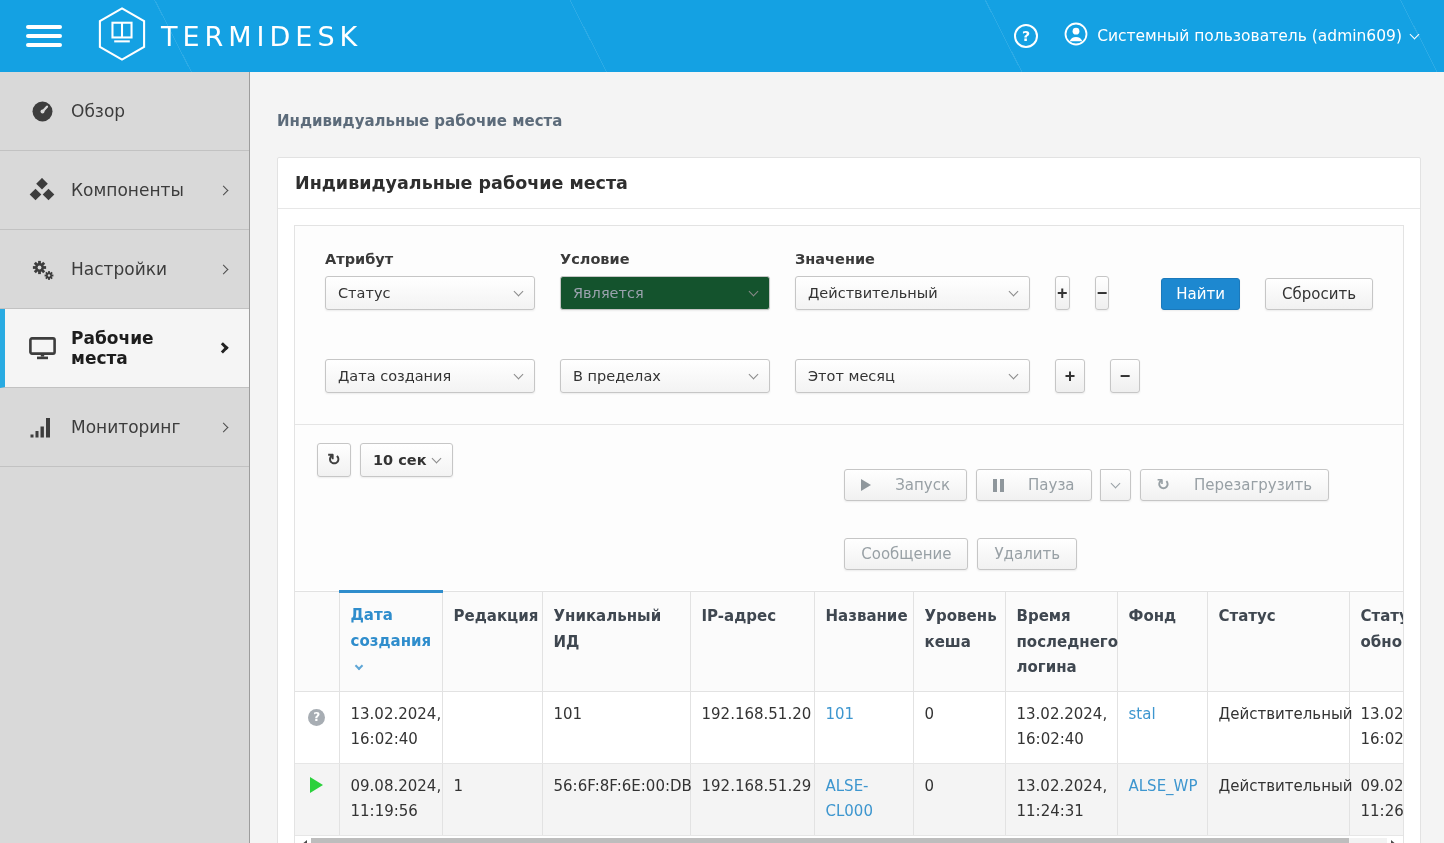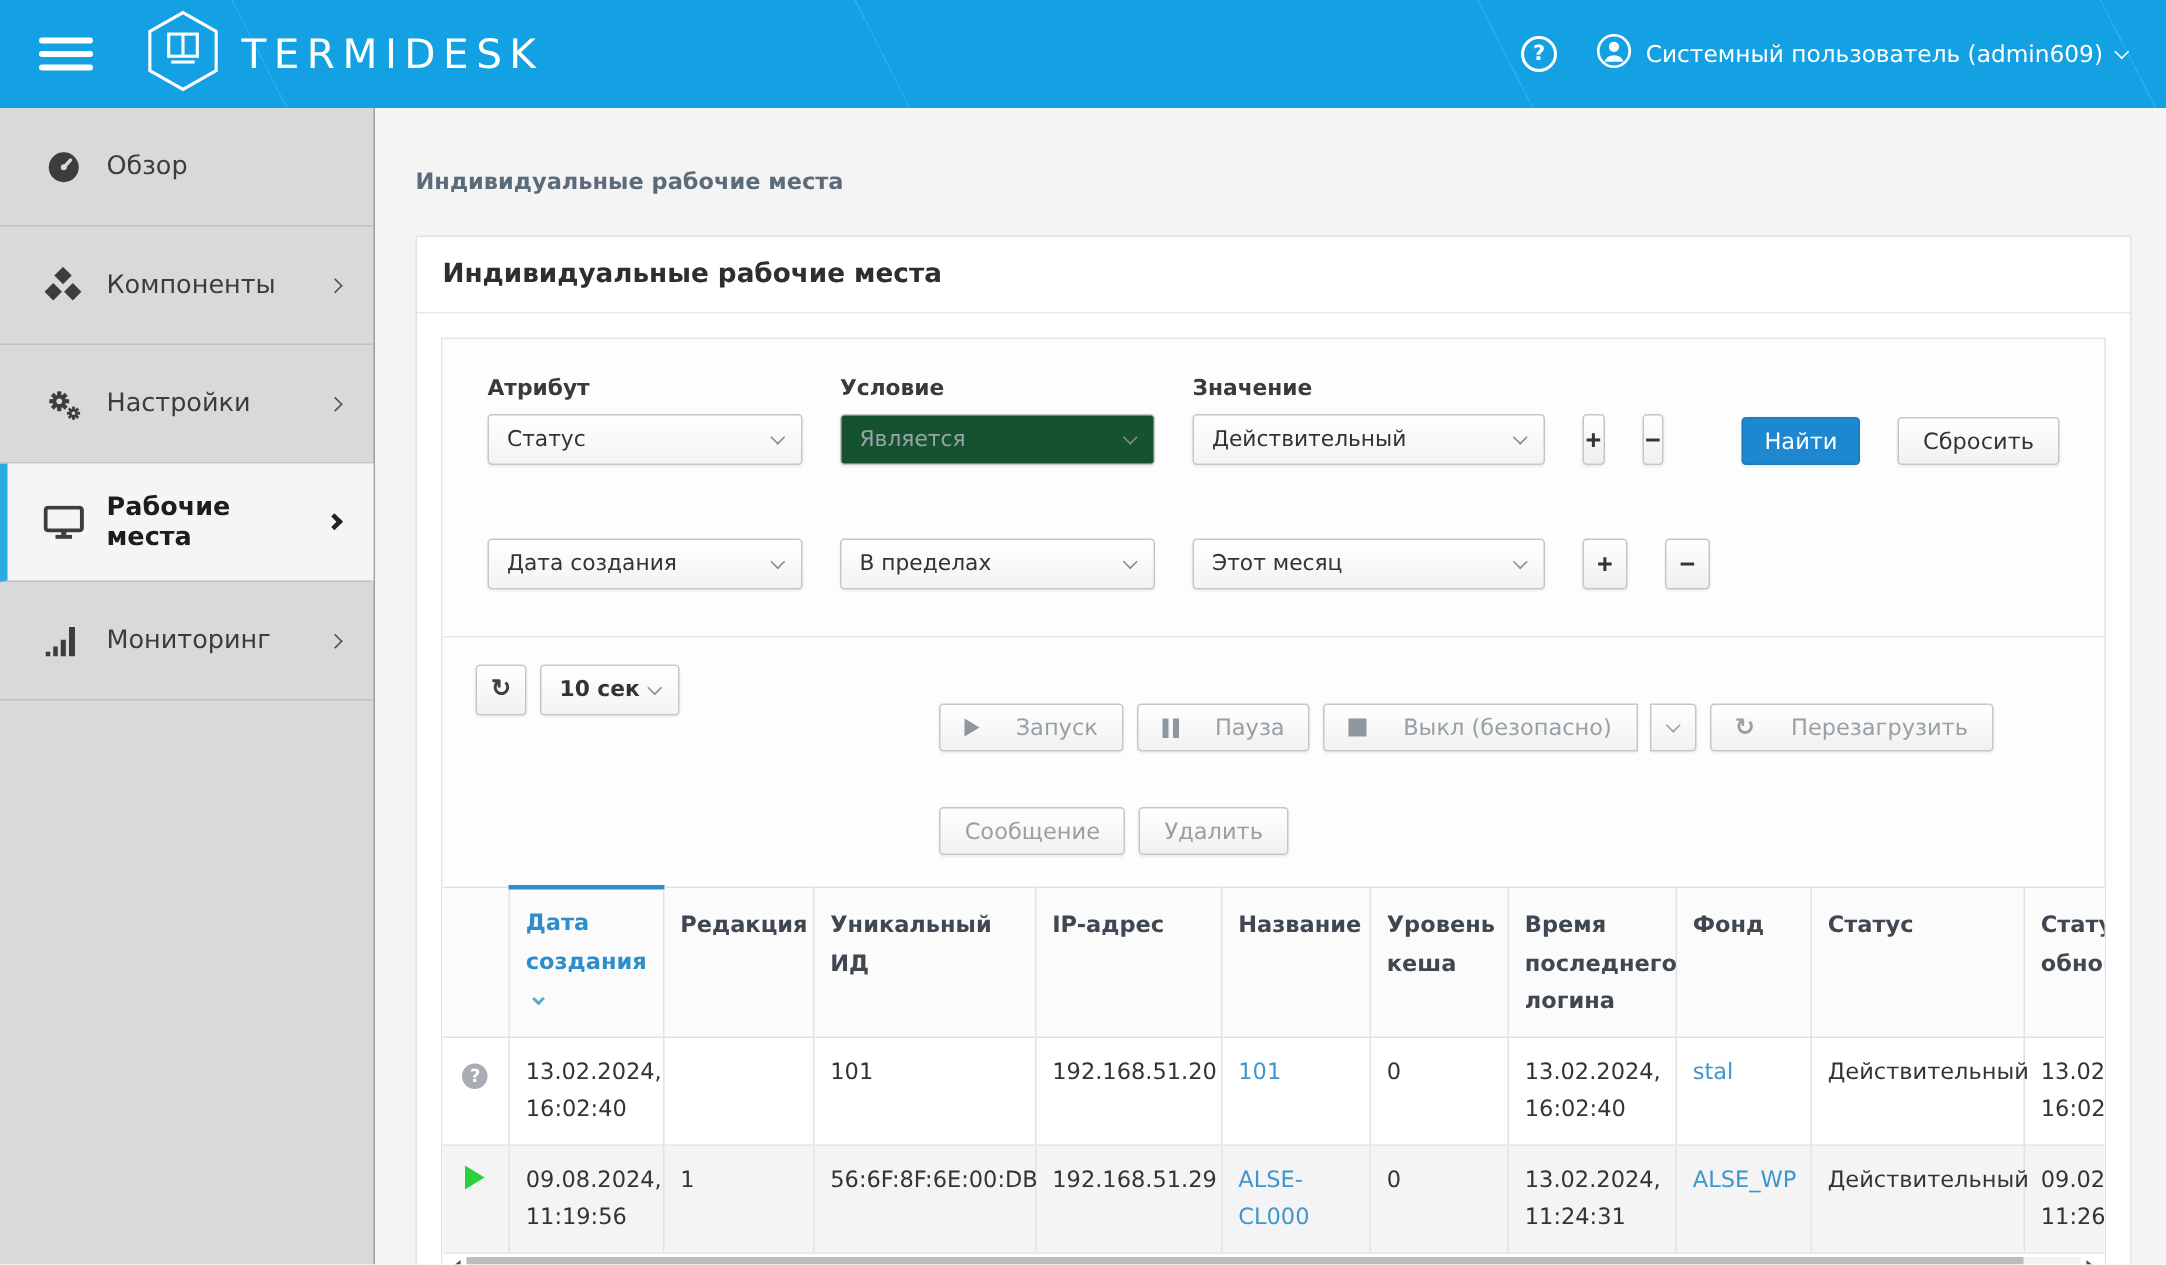--- a/index.html
+++ b/index.html
@@ -315,24 +315,20 @@
             </div>
             <div class="actions">
               <div class="arow">
                 <button class="btn abtn">
                   <span class="ic-play"></span>
                   <span>Запуск</span>
                 </button>
                 <button class="btn abtn">
                   <span class="ic-pause"></span>
                   <span>Пауза</span>
-                </button>
-                <button class="btn abtn split-main">
-                  <span class="ic-stop"></span>
-                  <span>Выкл (безопасно)</span>
                 </button>
                 <button class="btn abtn split-chev">
                   <span class="chev down thin"></span>
                 </button>
                 <button class="btn abtn">
                   <span class="ic-refresh">↻</span>
                   <span>Перезагрузить</span>
                 </button>
               </div>
               <div class="arow">

